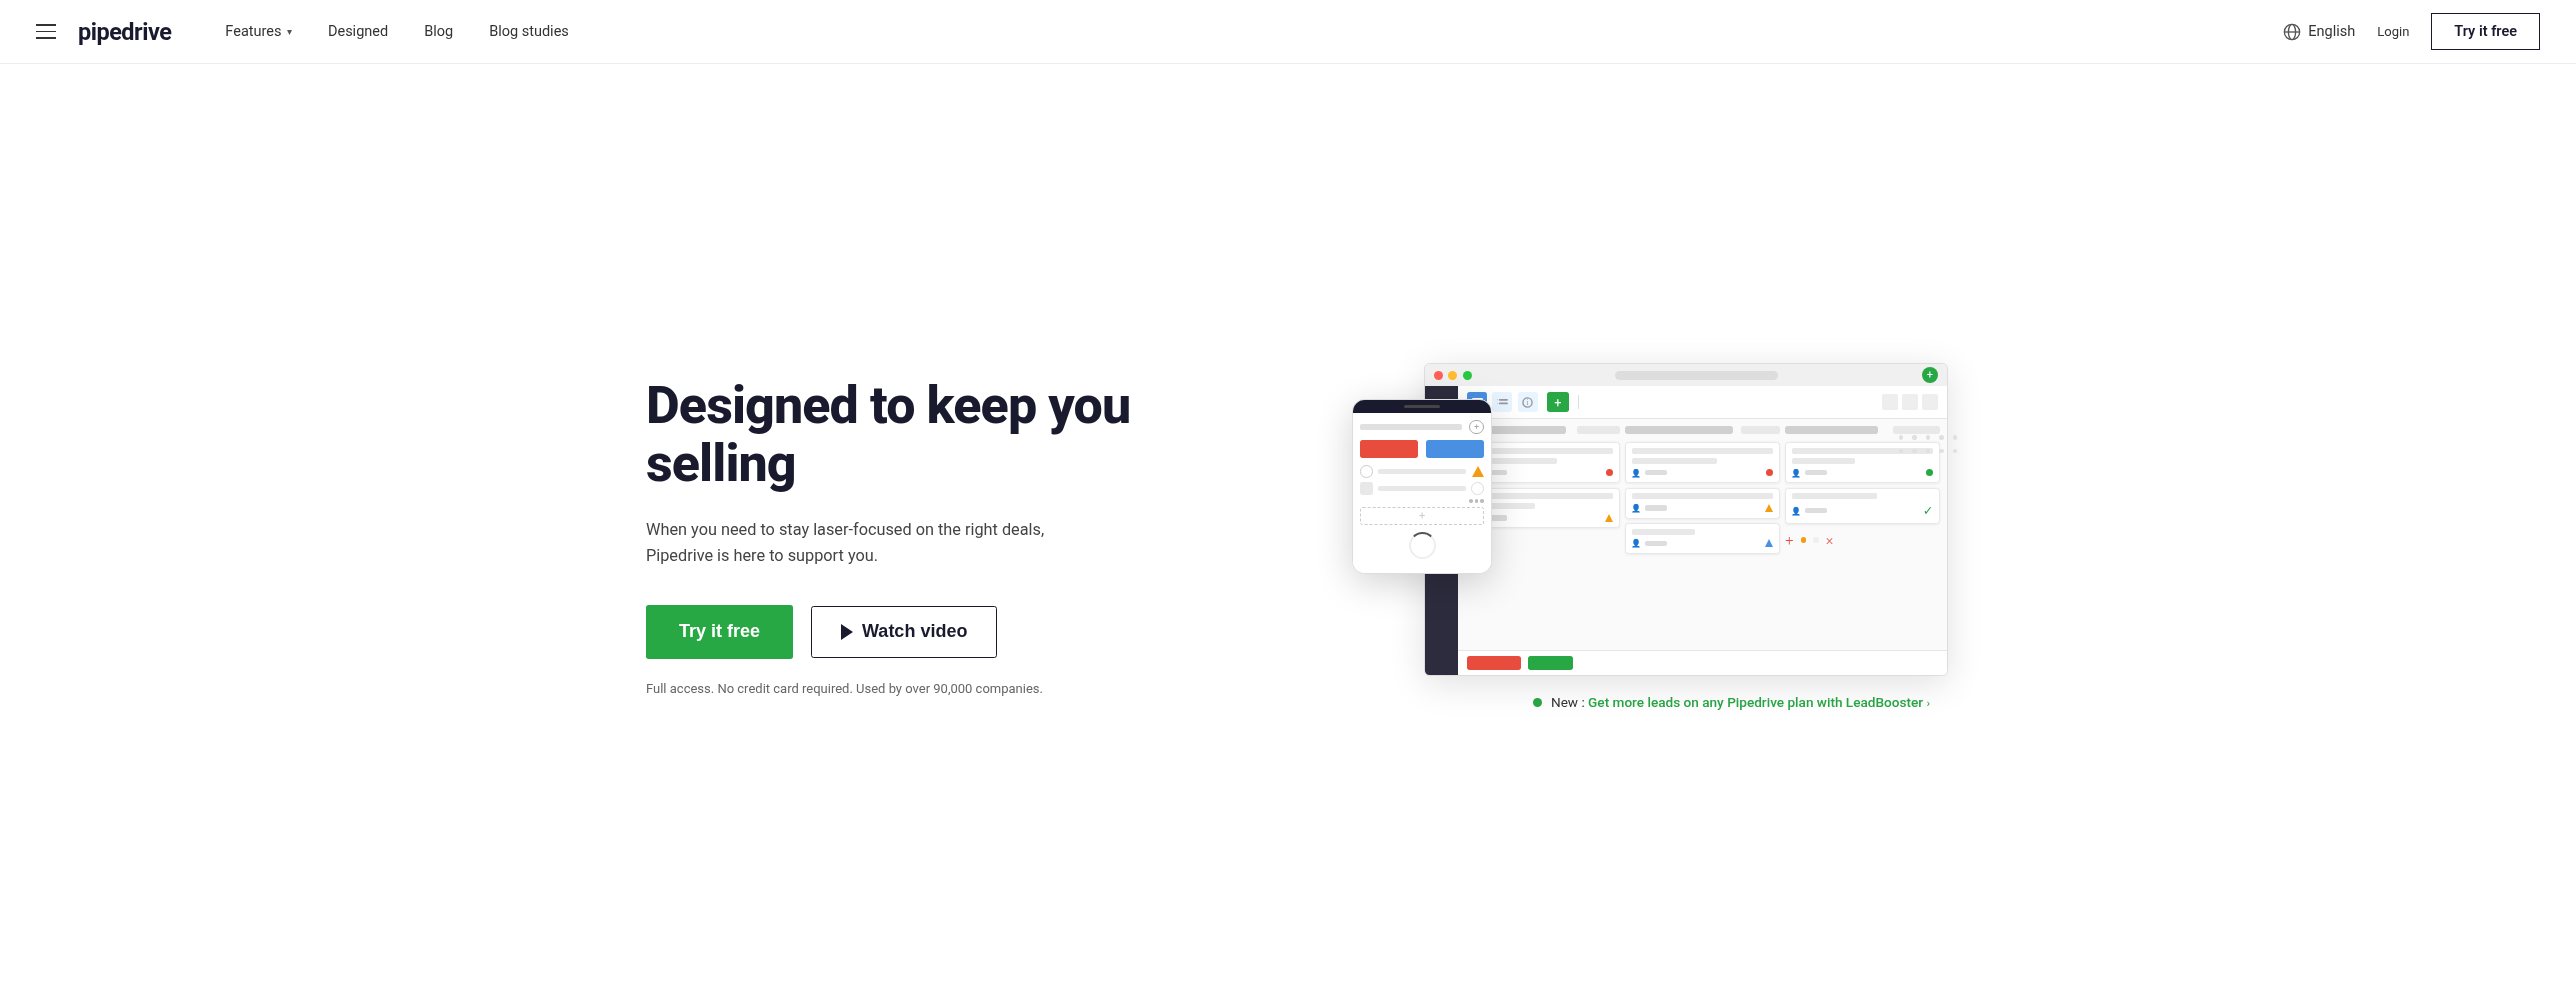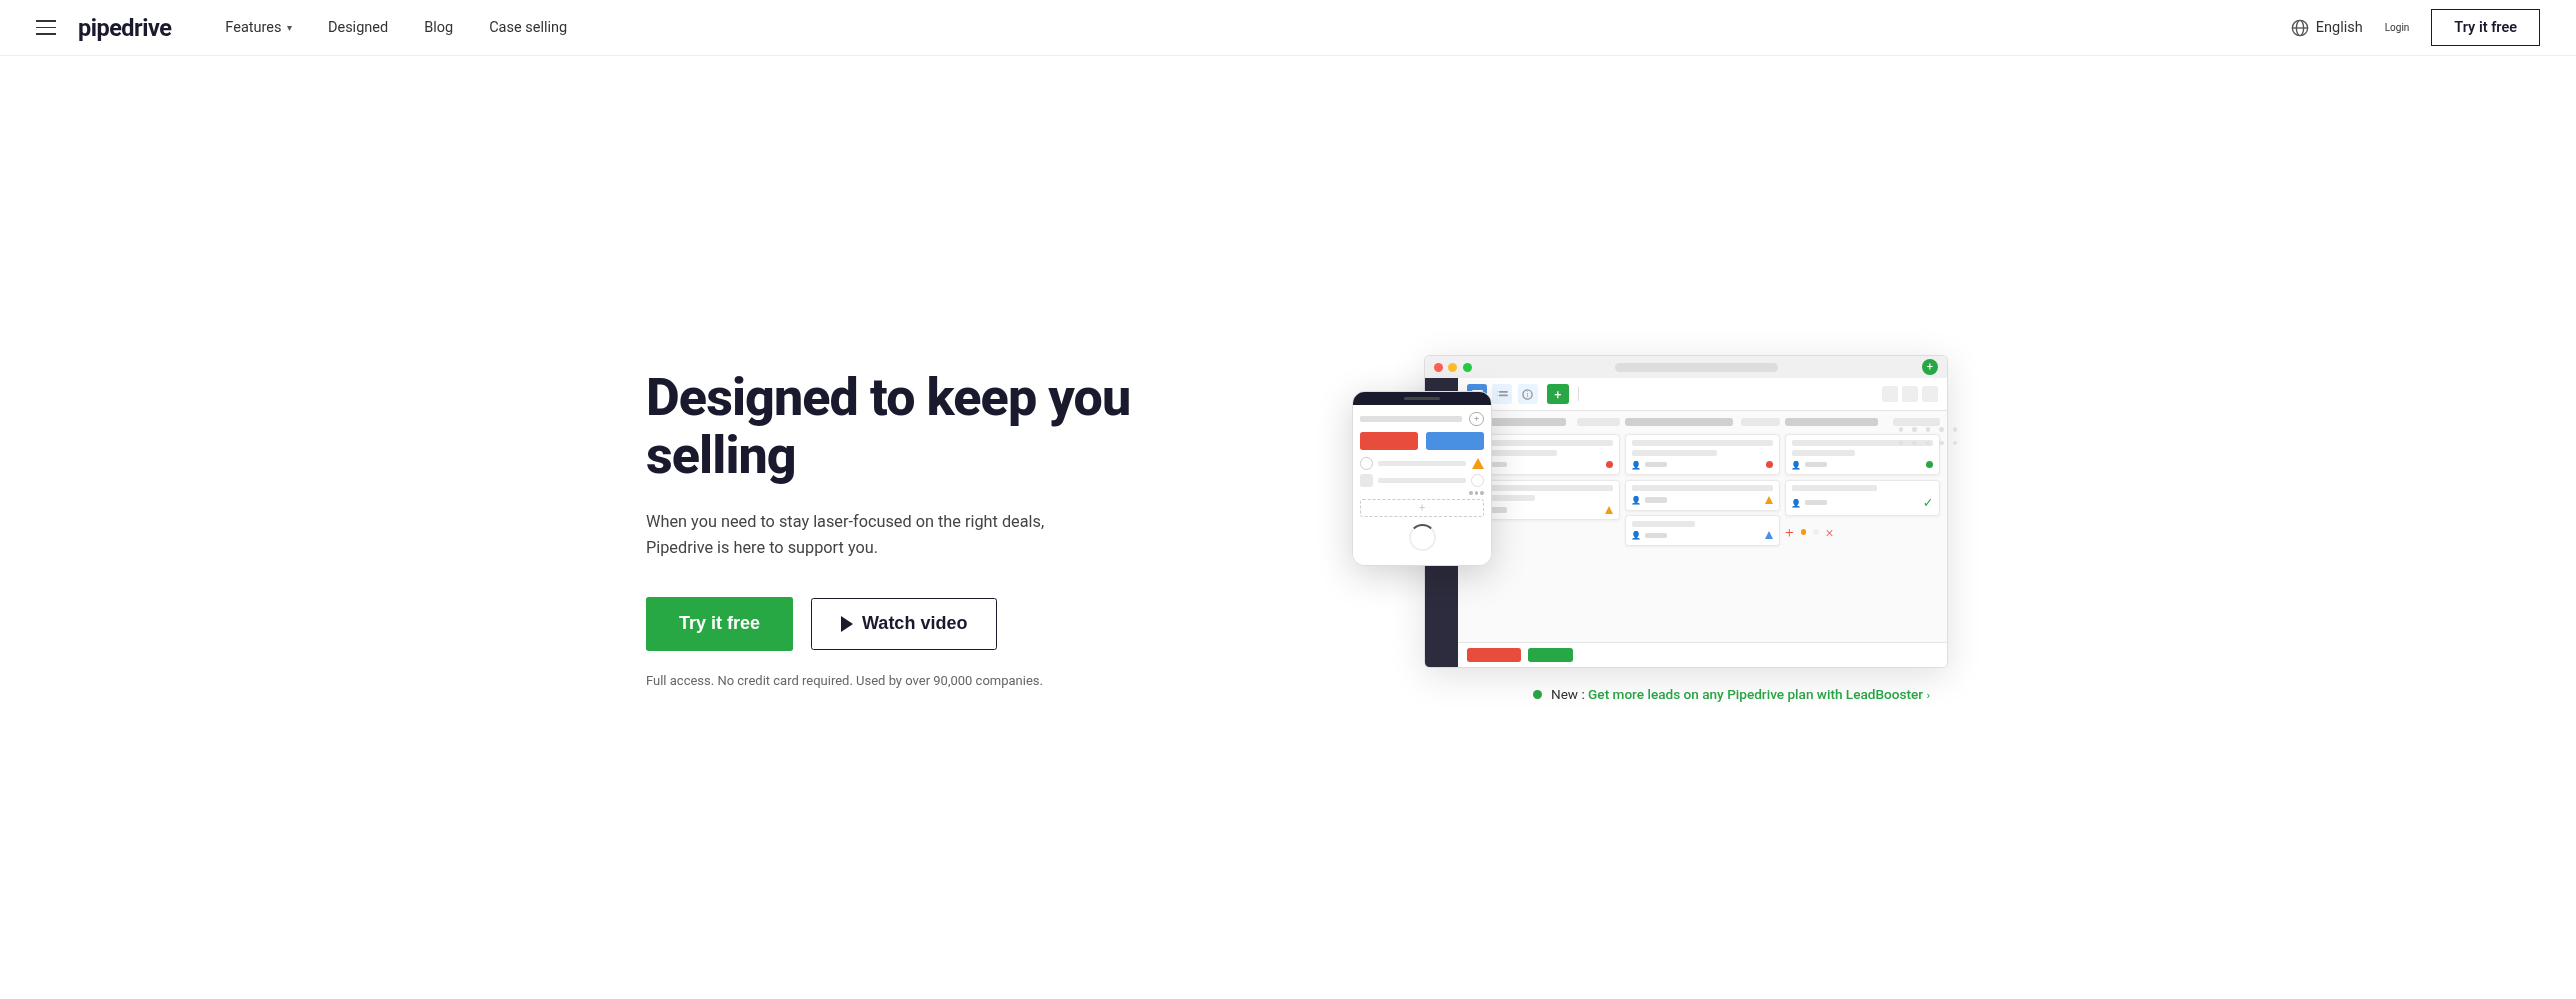--- a/index.html
+++ b/index.html
@@ -8,21 +8,21 @@
       background: #fff;
       color: #1a1a2e;
       min-height: 100vh;
     }
 
     
     .navbar {
       display: flex;
       align-items: center;
       padding: 16px 36px;
-      height: 56px;
+      height: 64px;
       border-bottom: 0.9px solid #eee;
       position: relative;
       z-index: 10;
     }
     .nav-hamburger {
       display: flex;
       flex-direction: column;
       gap: 4.5px;
       cursor: pointer;
       margin-right: 22px;
@@ -67,21 +67,21 @@
     }
     .nav-lang {
       display: flex;
       align-items: center;
       gap: 7.2px;
       font-size: 14.5px;
       color: #333;
       cursor: pointer;
     }
     .nav-login {
-      font-size: 10px;
+      font-size: 13px;
       color: #333;
       text-decoration: none;
       cursor: pointer;
     }
     .nav-try-btn {
       border: 1.8px solid #1a1a2e;
       background: #fff;
       color: #1a1a2e;
       padding: 9px 22px;
       font-size: 14.5px;
@@ -506,21 +506,21 @@
       <span></span>
   </div>
   <a class="nav-logo">pipedrive</a>
   <div class="nav-links">
     <a class="nav-link">
       <span>Features</span>
       <span class="chevron-icon">▾</span>
     </a>
     <a class="nav-link">Designed</a>
     <a class="nav-link">Blog</a>
-    <a class="nav-link">Case selling</a>
+    <a class="nav-link">Blog studies</a>
   </div>
   <div class="nav-right">
     <div class="nav-lang">
       <svg width="18" height="18" viewBox="0 0 20 20" fill="none" xmlns="http://www.w3.org/2000/svg">
         <circle cx="10" cy="10" r="8.5" stroke="#555" stroke-width="1.5"></circle>
         <ellipse cx="10" cy="10" rx="4" ry="8.5" stroke="#555" stroke-width="1.5"></ellipse>
         <line x1="1.5" y1="10" x2="18.5" y2="10" stroke="#555" stroke-width="1.5"></line>
       </svg>
       <span>English</span>
     </div>

